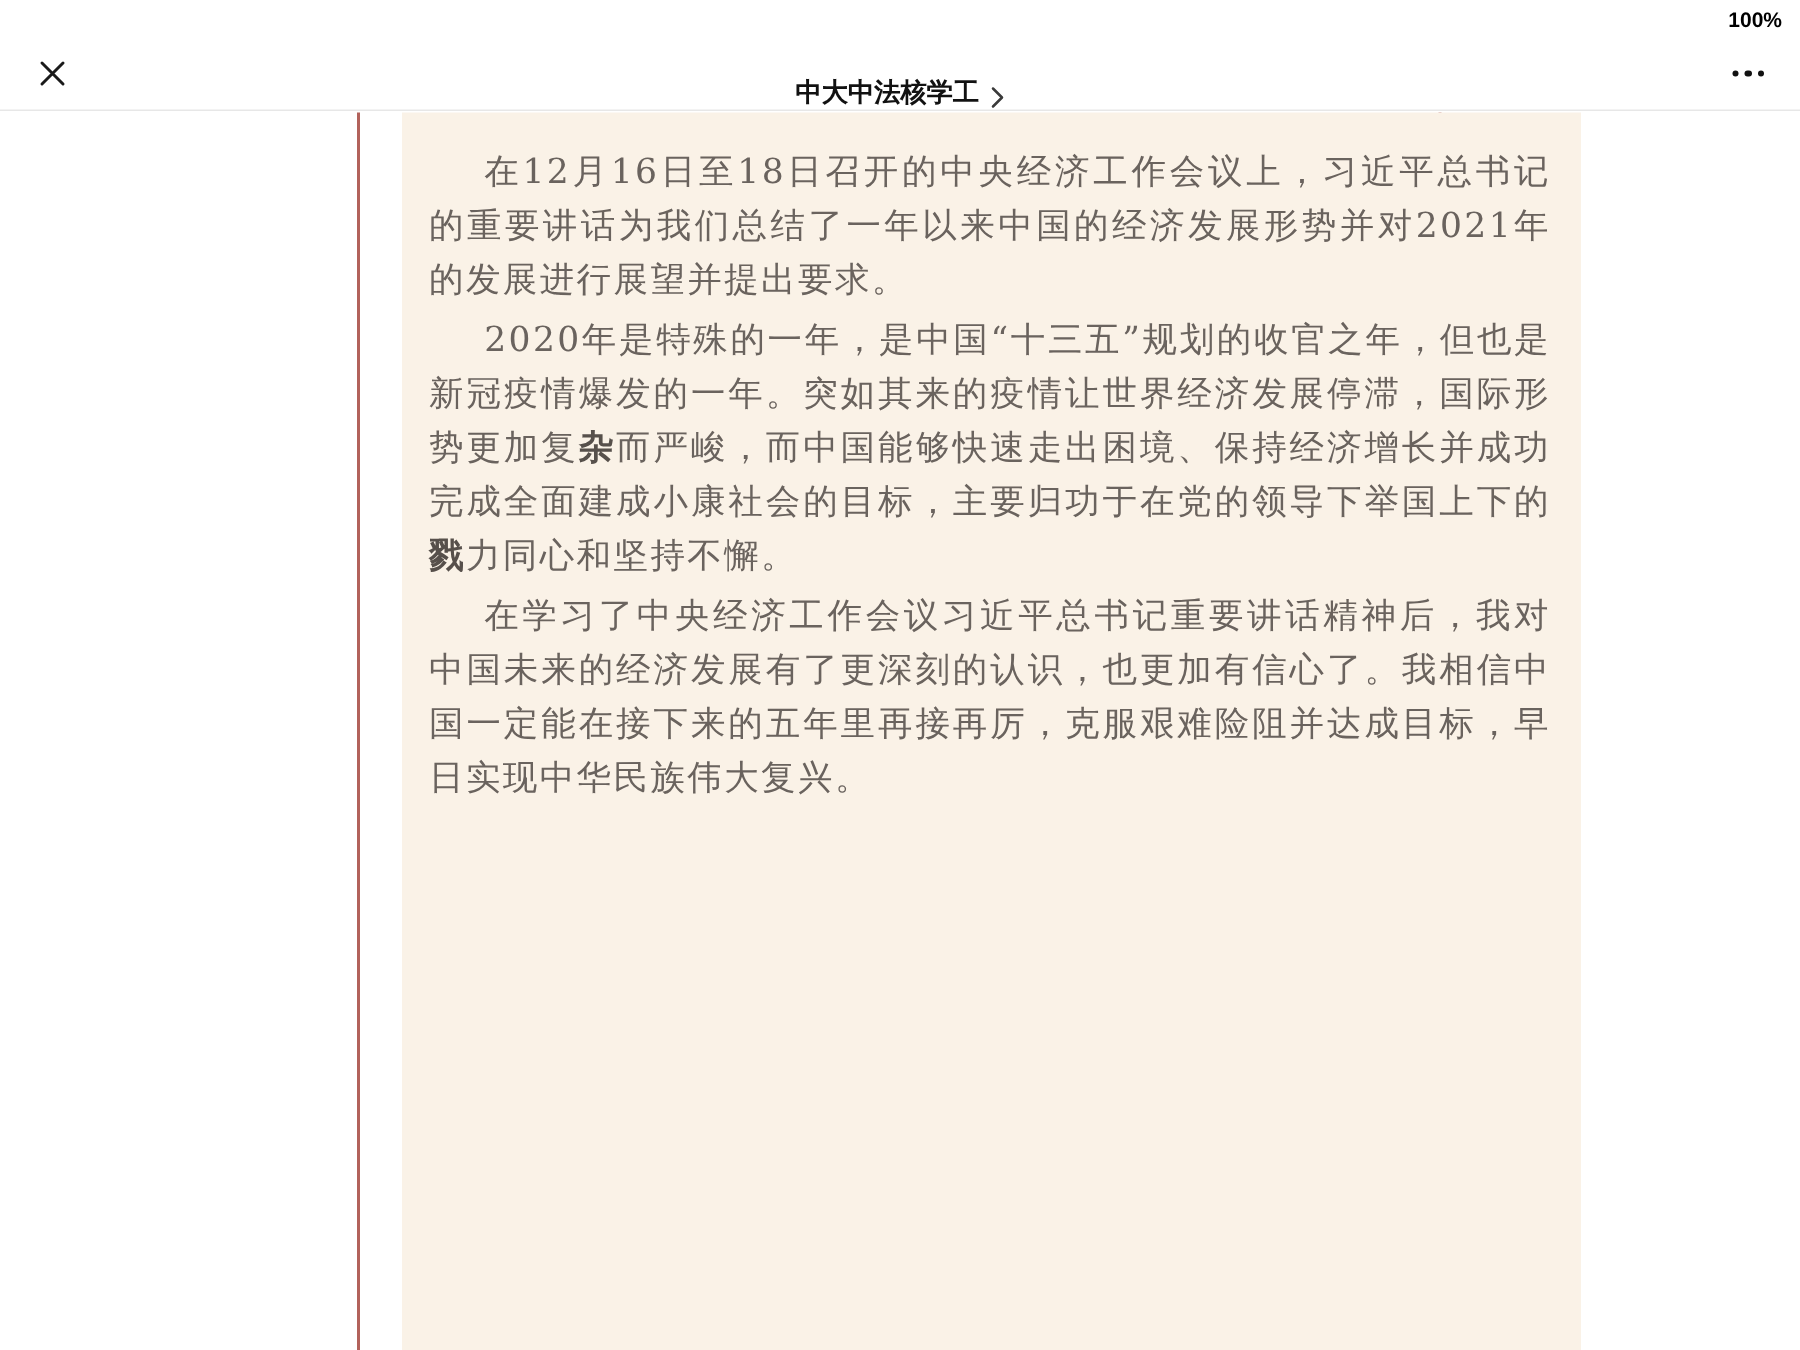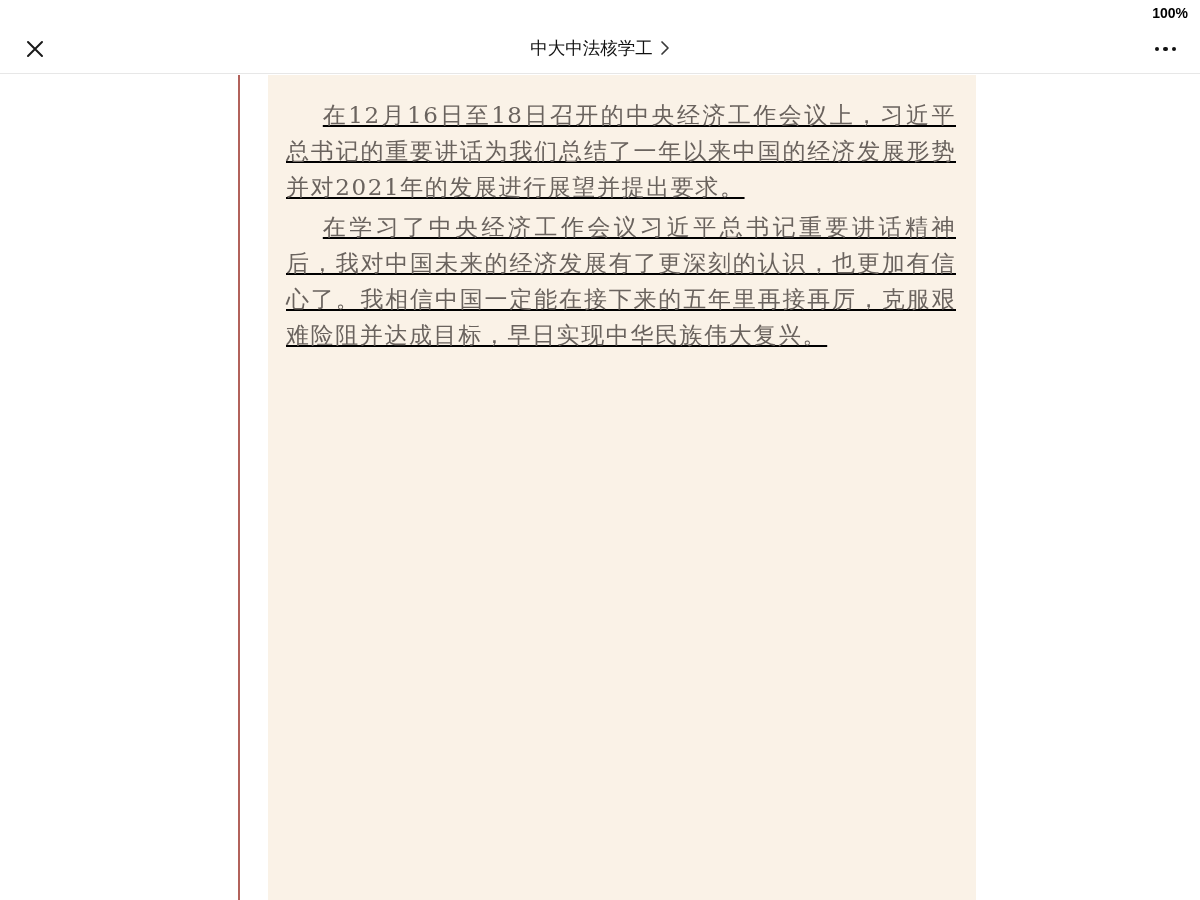--- a/index.html
+++ b/index.html
@@ -36,22 +36,22 @@
     position: absolute; top: 22px; left: 0; right: 0; height: 52px;
     background: #fff; border-bottom: 1px solid #e7e7e7;
   }
   .close-btn {
     position: absolute; left: 24px; top: 14px; width: 26px; height: 26px;
     background: none; border: none; cursor: pointer; padding: 0;
   }
   .close-btn svg { display: block; }
   .nav-title {
     position: absolute; left: 0; right: 0; top: 0; height: 100%;
-    display: flex; align-items: center; justify-content: center; gap: 7px;
-    font-size: 17.5px; font-weight: 400; color: #111; cursor: pointer;
+    display: flex; align-items: flex-end; justify-content: center; gap: 7px;
+    font-size: 17.5px; font-weight: 700; color: #111; cursor: pointer;
   }
   .chev-svg { width: 10px; height: 16px; display: block; margin-top: 1px; }
   .more-btn {
     position: absolute; right: 24px; top: 17px; height: 20px;
     background: none; border: none; cursor: pointer;
     display: flex; align-items: center; gap: 4px; padding: 4px 0;
   }
   .more-btn .dot { width: 4.5px; height: 4.5px; border-radius: 50%; background: #111; }
 
   
@@ -59,25 +59,24 @@
     position: absolute; top: 75px; left: 0; right: 0; bottom: 0;
     background: #fff;
   }
   .red-line {
     position: absolute; top: 0; bottom: 0; width: 2px;
     background: var(--line-red, #b2625b);
   }
   .red-line.left  { left: 238px; }
   .red-line.right { left: 959px; }
   .card {
-    position: absolute; left: 268px; top: 0; bottom: 0; width: 708px;
+    position: absolute; left: 268px; top: 0; bottom: 0; width: 786px;
     background: var(--card-bg, #faf2e7);
     padding: 22px 20px 0 18px;
     overflow: hidden;
-    text-decoration: underline;
   }
   .para {
     font-family: "DejaVu Serif", serif;
     font-size: 23px; line-height: 36px; letter-spacing: 1.6px;
     color: var(--body-text, #6a635e);
     text-align: justify;
     text-indent: 1.6em;
     margin-bottom: 4px;
   }
   .seg-bold { font-weight: 700; color: #57504b; }
@@ -125,19 +124,20 @@
       <span class="dot"></span>
     </button>
   </div>
 
   <div class="content">
     <div class="red-line left"></div>
     <div class="red-line right"></div>
     <div class="card">
       <div>
           <p class="para" style="text-indent: 1.6em;"><span>在12月16日至18日召开的中央经济工作会议上，习近平总书记的重要讲话为我们总结了一年以来中国的经济发展形势并对2021年的发展进行展望并提出要求。</span></p>
+          <p class="para" style="text-indent: 1.6em;"><span>2020年是特殊的一年，是中国“十三五”规划的收官之年，但也是新冠疫情爆发的一年。突如其来的疫情让世界经济发展停滞，国际形势更加复</span><span class="seg-bold">杂</span><span>而严峻，而中国能够快速走出困境、保持经济增长并成功完成全面建成小康社会的目标，主要归功于在党的领导下举国上下的</span><span class="seg-bold">戮</span><span>力同心和坚持不懈。</span></p>
           <p class="para" style="text-indent: 1.6em;"><span>在学习了中央经济工作会议习近平总书记重要讲话精神后，我对中国未来的经济发展有了更深刻的认识，也更加有信心了。我相信中国一定能在接下来的五年里再接再厉，克服艰难险阻并达成目标，早日实现中华民族伟大复兴。</span></p>
         </div>
 
     </div>
   </div>
 
 </div>
 
 </body></html>

